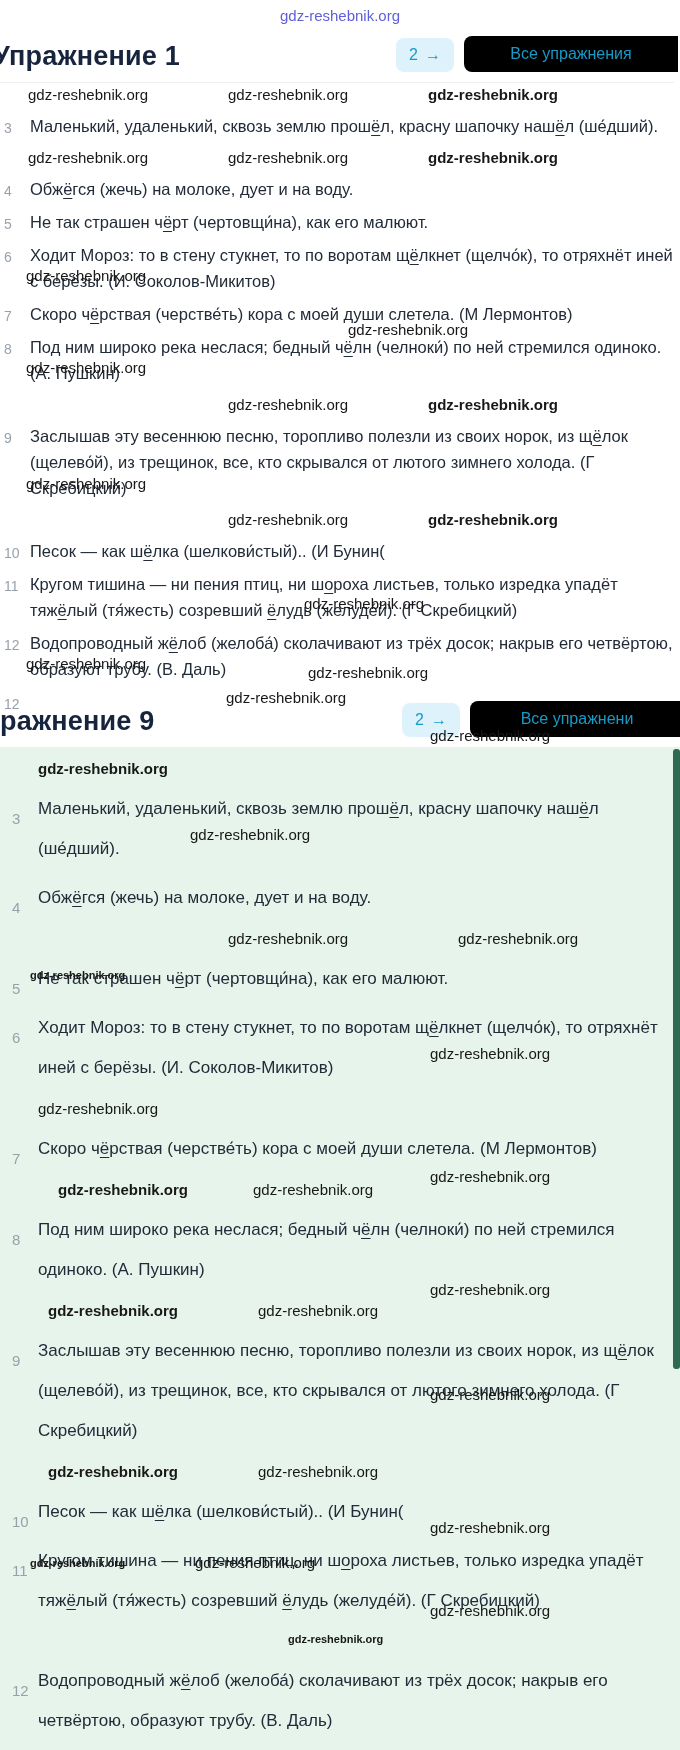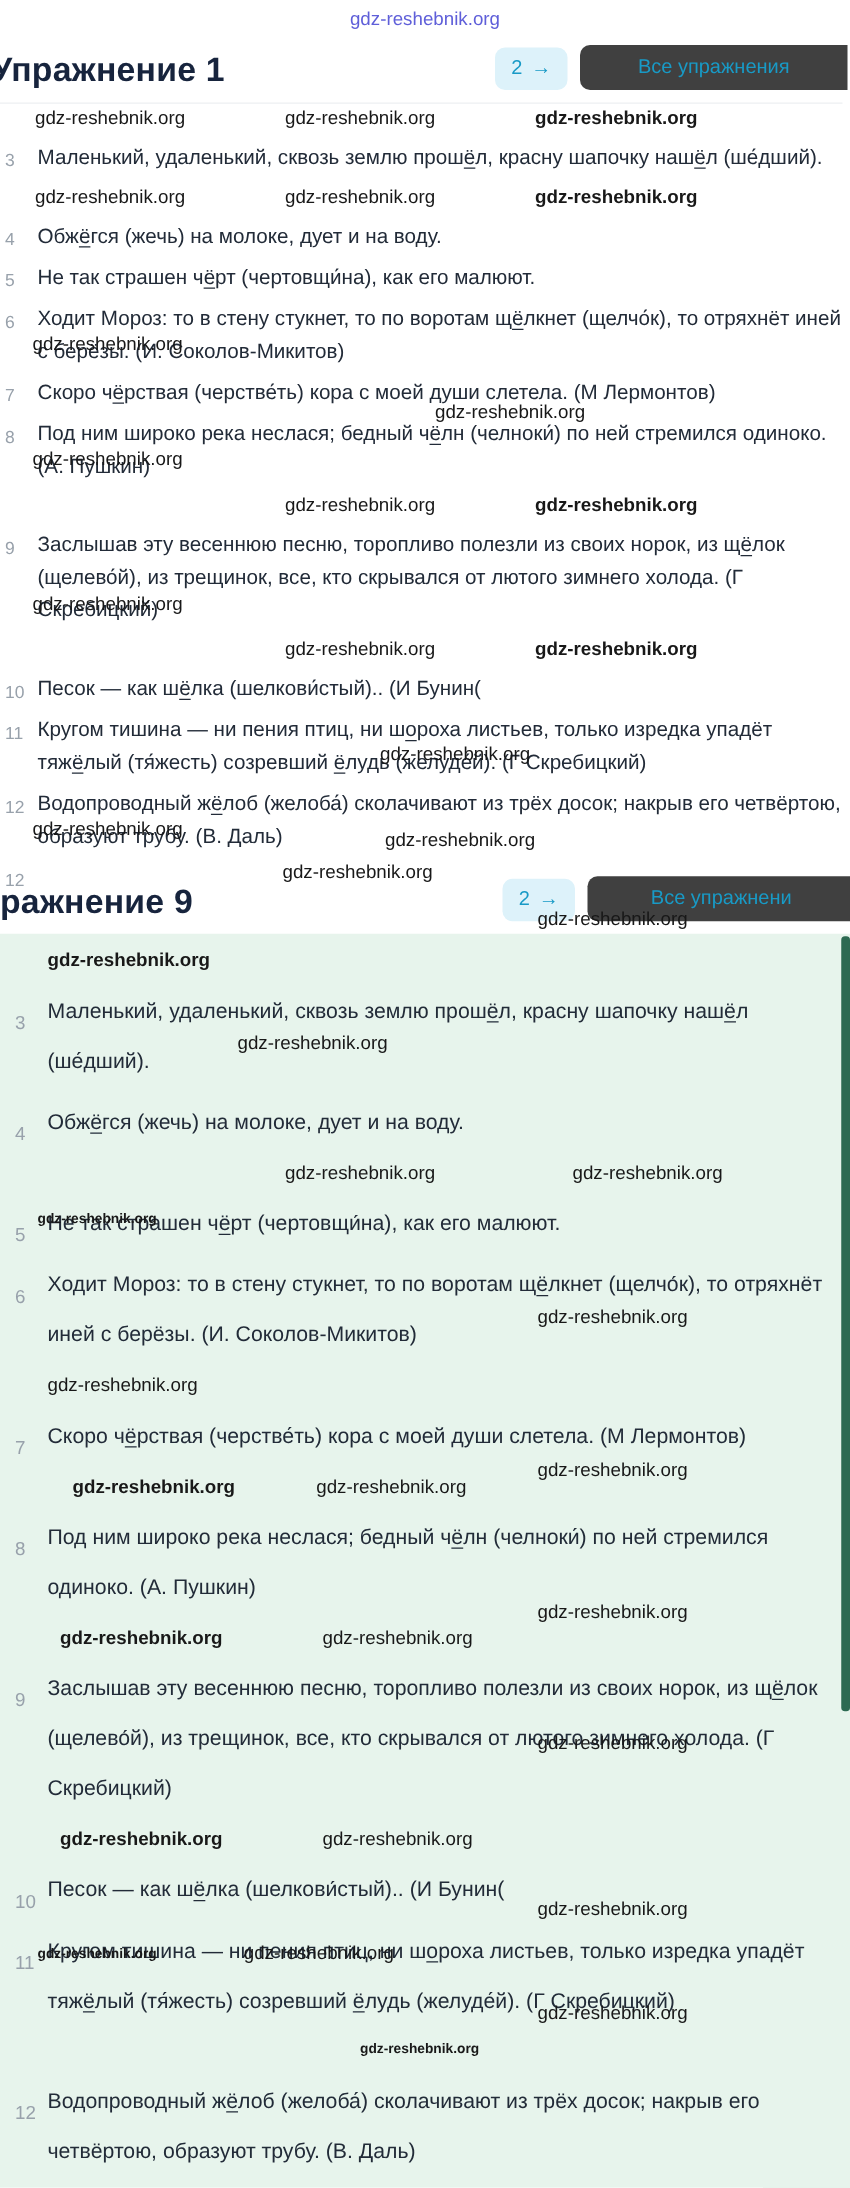--- a/index.html
+++ b/index.html
@@ -9,21 +9,21 @@
     font-family:"Liberation Sans","DejaVu Sans",sans-serif;
     color:#222b38; position:relative; display:flex; flex-direction:column;
   }
   .top-wm { text-align:center; color:#5f5fd9; font-size:15px; padding:7px 0 4px; flex:0 0 auto; }
   .header { display:flex; align-items:flex-end; padding:8px 0 10px; border-bottom:1px solid #edf0f2; position:relative; flex:0 0 auto; }
   .header .title { font-size:27px; font-weight:700; color:#17243d; white-space:nowrap; letter-spacing:.2px; }
   .sec1 .header .title { margin-left:-7px; }
   .pager { margin-left:auto; margin-right:10px; display:flex; align-items:center; gap:7px;
            background:#ddf2fa; color:#189ac6; border:none; border-radius:8px;
            padding:8px 13px; font-size:16px; cursor:pointer; font-family:inherit; }
-  .all-btn { background:#404040; color:#189ac6; border:none; border-radius:8px 0 0 8px;
+  .all-btn { background:#000000; color:#189ac6; border:none; border-radius:8px 0 0 8px;
              padding:9px 14px; font-size:16px; white-space:nowrap; cursor:pointer;
              min-width:214px; text-align:center; margin-right:-4px; font-family:inherit; overflow:hidden; }
   .header2 { border-bottom:none; padding-top:12px; }
   .wm { color:#181818; font-size:15px; font-weight:500; white-space:nowrap; }
   .wm.b { font-weight:700; }
   .wm.small { font-size:11px; font-weight:600; }
   .wm-row { display:flex; padding:3px 0; min-height:22px; align-items:baseline; }
   .wm-row .wm { flex:0 0 auto; }
   .w3 { padding-left:28px; } .w3 .wm { width:200px; }
   .w2 { padding-left:228px; } .w2 .wm { width:200px; }

